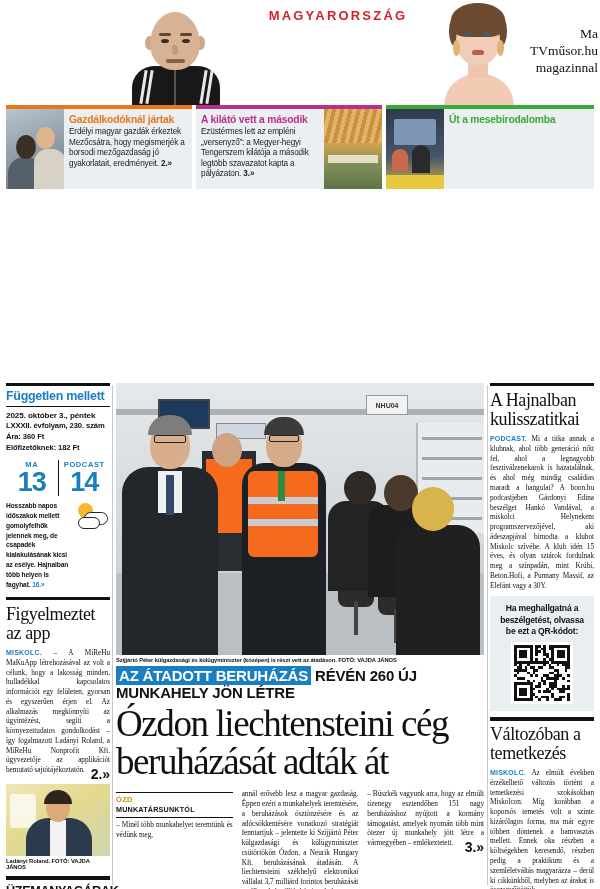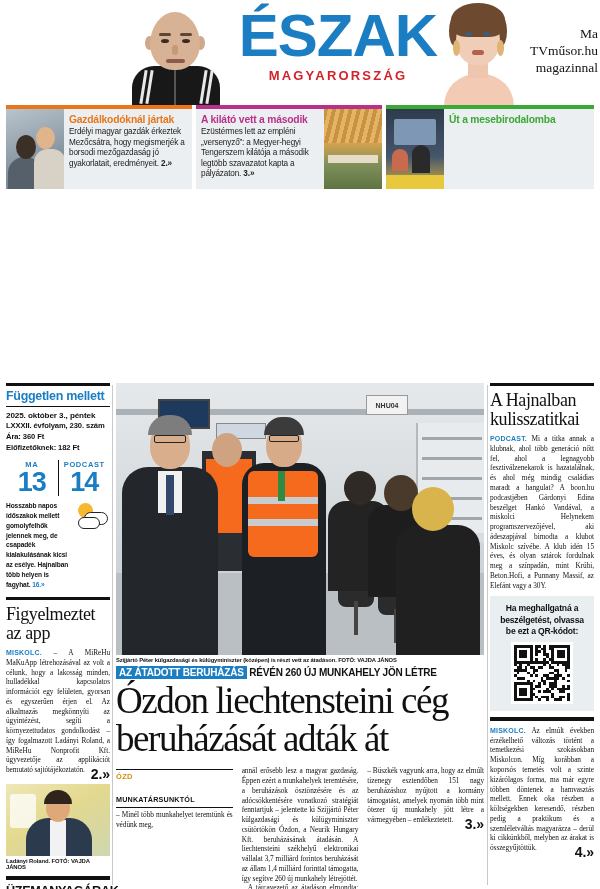--- a/index.html
+++ b/index.html
@@ -202,30 +202,30 @@
   .w1-head{position:absolute;left:228px;top:88px;width:32px;height:34px;background:#2f2a26;border-radius:50%;}
   .w1-body{position:absolute;left:212px;top:118px;width:62px;height:90px;background:#232323;border-radius:18px 18px 0 0;}
   .w2-head{position:absolute;left:268px;top:92px;width:34px;height:36px;background:#4a3a2c;border-radius:50%;}
   .w2-body{position:absolute;left:252px;top:122px;width:68px;height:92px;background:#1d1d1d;border-radius:18px 18px 0 0;}
   .w3-head{position:absolute;left:296px;top:104px;width:42px;height:44px;background:#d9b34c;border-radius:50%;}
   .w3-body{position:absolute;left:280px;top:142px;width:84px;height:130px;background:#202020;border-radius:22px 22px 0 0;}
   .chair{position:absolute;width:36px;height:48px;background:#2b2b2b;border-radius:8px;}
   .chair-pole{position:absolute;width:4px;height:34px;background:#444;}
 
   .lead-cap { font-size:5.8px; font-weight:bold; margin-top:2px; letter-spacing:-0.1px; }
-  .overline { margin-top:4px; font-size:10px; font-weight:bold; letter-spacing:-0.2px; }
+  .overline { margin-top:4px; font-size:15px; font-weight:bold; letter-spacing:-0.2px; }
   .overline .hl { background:#1b7ec2; color:#fff; padding:1px 3px; }
   .main-head {
     font-family:"Liberation Serif", serif;
     font-size:37px; line-height:1.03; letter-spacing:-1.4px; margin-top:4px; color:#111;
   }
   .threecols { display:flex; gap:9px; margin-top:8px; }
   .threecols .c { flex:1; }
   .gold-kicker { color:#d0900a; font-weight:bold; font-size:7.5px; font-family:"Liberation Sans",sans-serif; letter-spacing:0.3px;}
-  .from-us { font-weight:bold; font-size:7.2px; font-family:"Liberation Sans",sans-serif; letter-spacing:0.2px; margin-top:14px;}
+  .from-us { font-weight:bold; font-size:7.2px; font-family:"Liberation Sans",sans-serif; letter-spacing:0.2px; margin-top:1px;}
   .hr-gold { height:1px; background:#111; margin:3px 0 2px; }
 
   
   .qr-box { background:#e9eef1; padding:7px 6px; margin-top:6px; text-align:center; }
   .qr-text { font-weight:bold; font-size:8.6px; line-height:1.3; letter-spacing:-0.2px; }
   .qr-img { width:62px; height:62px; margin:5px auto 0; background:#fff; padding:3px; }
   .qr-grid { width:100%; height:100%; display:grid; grid-template-columns:repeat(21,1fr); grid-template-rows:repeat(21,1fr); }
   .qr-grid div { background:#111; }
 </style>
 </head>
@@ -250,21 +250,20 @@
         <div class="coach-brow-l"></div>
         <div class="coach-brow-r"></div>
         <div class="coach-eye-l"></div>
         <div class="coach-eye-r"></div>
         <div class="coach-nose"></div>
         <div class="coach-mouth"></div>
       </div>
     </div>
 
     <div class="masthead">
-      <div class="masthead-title">ÉSZAK</div>
       <div class="masthead-sub">MAGYARORSZÁG</div>
     </div>
 
     <div class="hdr-portrait-right">
       <div class="w-shoulder"></div>
       <div class="w-neck"></div>
       <div class="w-hair2"></div>
       <div class="w-hair3"></div>
       <div class="w-head"></div>
       <div class="w-hair"></div>
@@ -922,20 +921,21 @@
               <div></div>
               <div></div>
               <div style="background: transparent;"></div>
               <div style="background: transparent;"></div>
               <div></div>
             </div>
         </div>
       </div>
 
       <div class="rule-blk"></div>
+      <div class="serif-head">Változóban a temetkezés</div>
       <div class="body-col" style="margin-top:5px;">
         <span class="dateline">MISKOLC.</span>
         <span>Az elmúlt években érzékelhető változás történt a temetkezési szokásokban Miskolcon. Míg korábban a koporsós temetés volt a szinte kizárólagos forma, ma már egyre többen döntenek a hamvasztás mellett. Ennek oka részben a költségekben keresendő, részben pedig a praktikum és a szemléletváltás magyarázza – derül ki cikkünkből, melyben az árakat is összegyűjtöttük.</span>
         <span class="pageref-big"><span>4.»</span></span>
       </div>
     </div>
 
   </div>
 </div>
 

